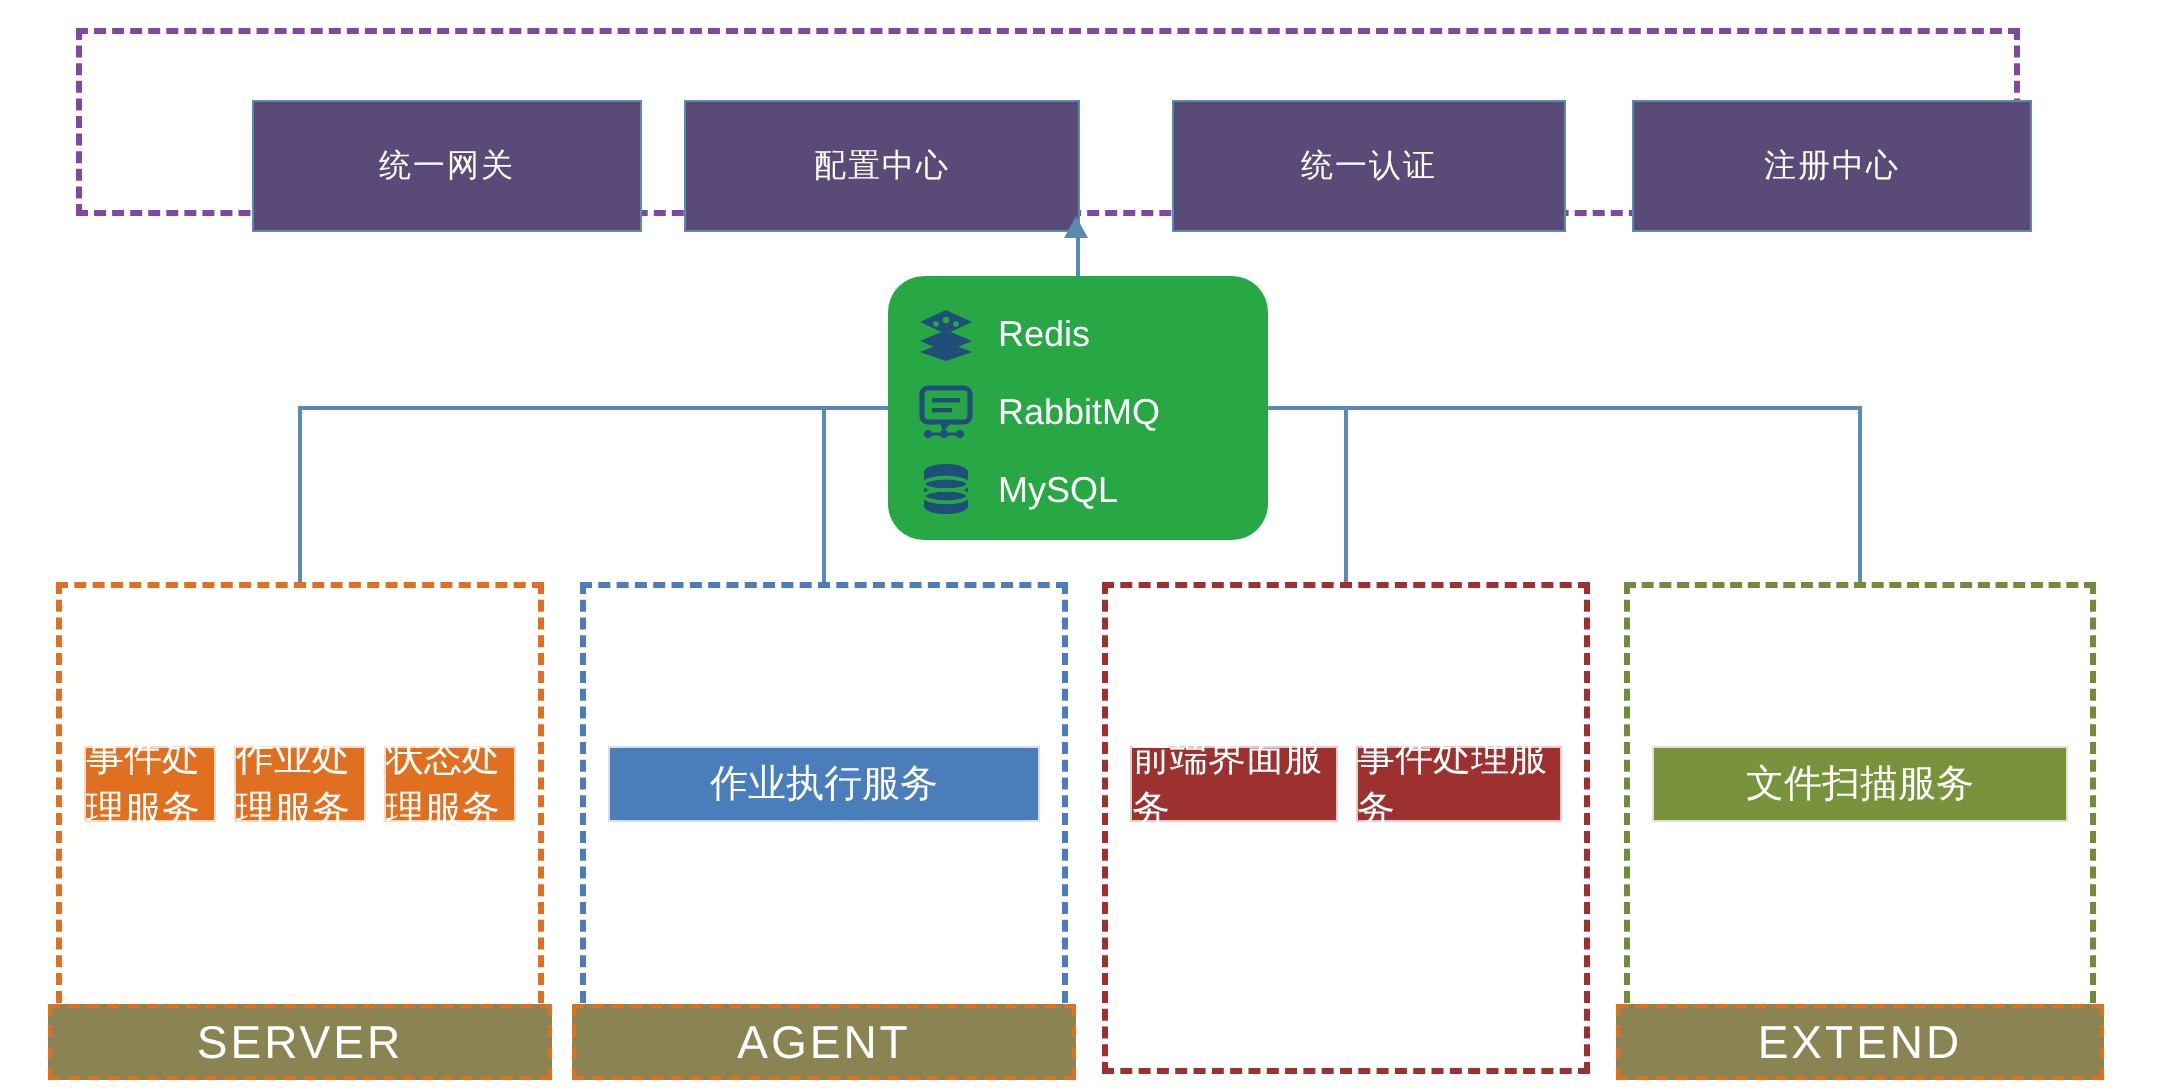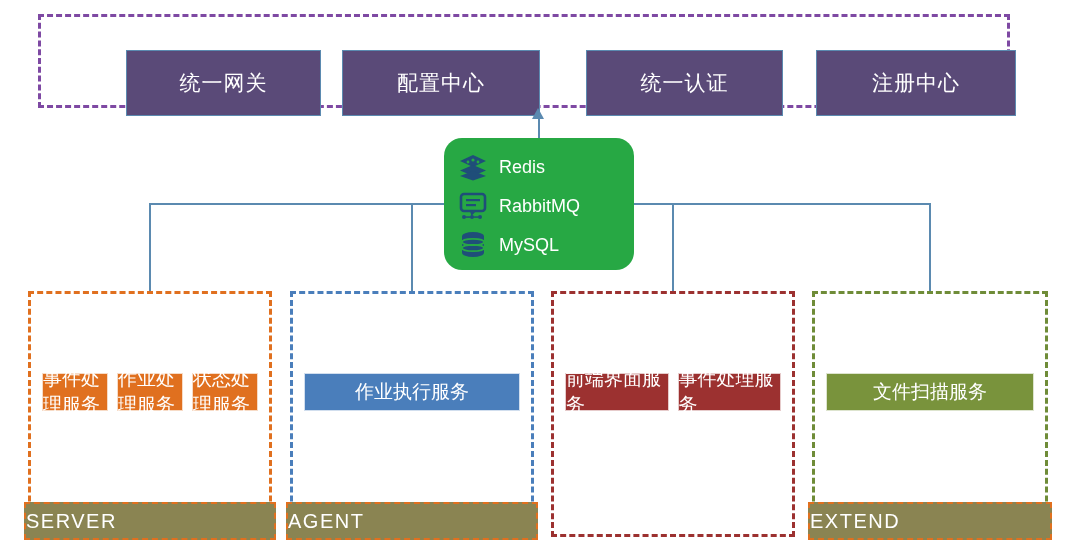--- a/index.html
+++ b/index.html
@@ -29,21 +29,21 @@
     box-sizing: border-box;
   }
   .platform-box {
     position: absolute;
     top: 33px;
     height: 66px;
     background: #5A4A78;
     border: 1px solid #5B8AB0;
     box-sizing: border-box;
     color: #ffffff;
-    font-size: 21px;
+    font-size: 16px;
     letter-spacing: 1px;
     display: flex;
     align-items: center;
     justify-content: center;
   }
   .pb0 { left: 85px;  width: 195px; }
   .pb1 { left: 301px; width: 198px; }
   .pb2 { left: 545px; width: 197px; }
   .pb3 { left: 775px; width: 200px; }
 
@@ -141,25 +141,25 @@
   .module-label {
     position: absolute;
     left: -4px;
     right: -4px;
     bottom: -3px;
     height: 38px;
     background: #8A8452;
     border: 2px dashed #E0701F;
     box-sizing: border-box;
     color: #ffffff;
-    font-size: 20px;
+    font-size: 23px;
     letter-spacing: 1.5px;
     display: flex;
     align-items: center;
-    justify-content: flex-start;
+    justify-content: center;
   }
 
   .m-server { left: 28px;  width: 244px; }
   .m-agent  { left: 290px; width: 244px; }
   .m-web    { left: 551px; width: 244px; }
   .m-extend { left: 812px; width: 236px; }
 
   .f-server { border-color: #E0701F; }
   .f-agent  { border-color: #4A7EBB; }
   .f-web    { border-color: #9C3130; }

